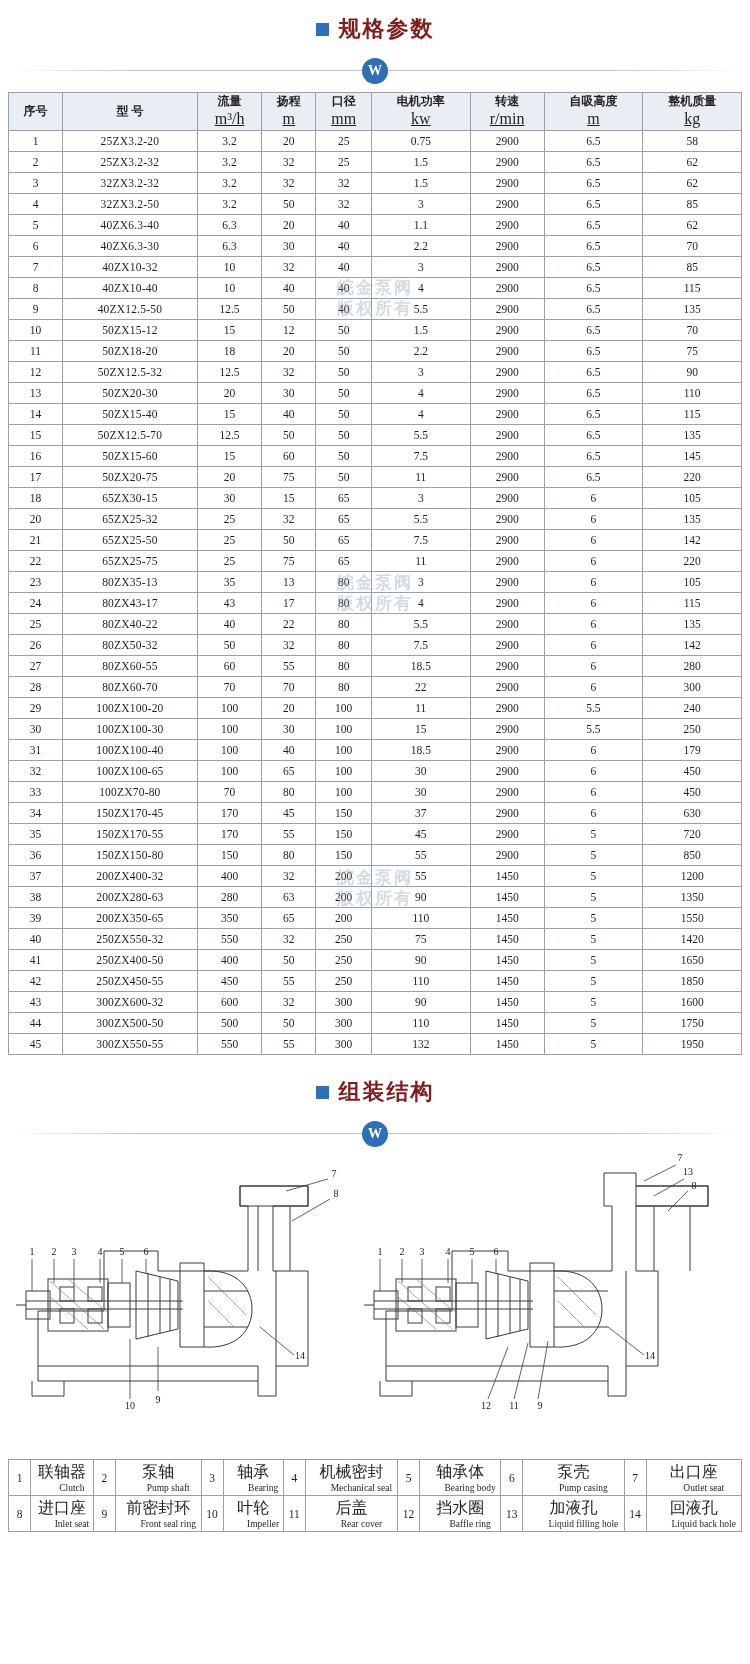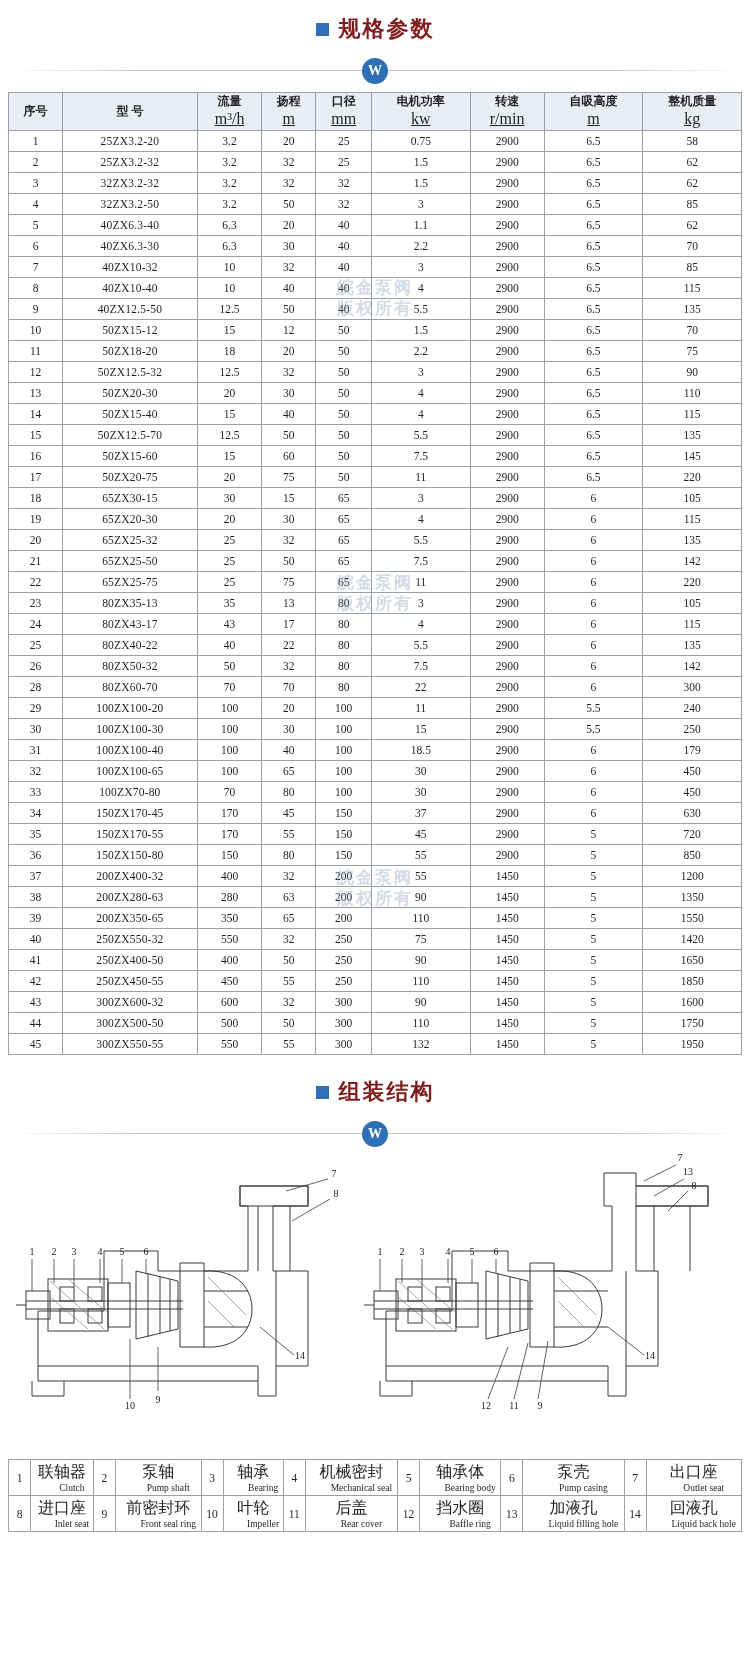--- a/index.html
+++ b/index.html
@@ -376,31 +376,20 @@
           <td class="model">65ZX30-15</td>
           <td>30</td>
           <td>15</td>
           <td>65</td>
           <td>3</td>
           <td>2900</td>
           <td>6</td>
           <td>105</td>
         </tr>
         <tr>
-          <td>19</td>
-          <td class="model">65ZX20-30</td>
-          <td>20</td>
-          <td>30</td>
-          <td>65</td>
-          <td>4</td>
-          <td>2900</td>
-          <td>6</td>
-          <td>115</td>
-        </tr>
-        <tr>
           <td>20</td>
           <td class="model">65ZX25-32</td>
           <td>25</td>
           <td>32</td>
           <td>65</td>
           <td>5.5</td>
           <td>2900</td>
           <td>6</td>
           <td>135</td>
         </tr>
@@ -462,20 +451,31 @@
         <tr>
           <td>26</td>
           <td class="model">80ZX50-32</td>
           <td>50</td>
           <td>32</td>
           <td>80</td>
           <td>7.5</td>
           <td>2900</td>
           <td>6</td>
           <td>142</td>
+        </tr>
+        <tr>
+          <td>27</td>
+          <td class="model">80ZX60-55</td>
+          <td>60</td>
+          <td>55</td>
+          <td>80</td>
+          <td>18.5</td>
+          <td>2900</td>
+          <td>6</td>
+          <td>280</td>
         </tr>
         <tr>
           <td>28</td>
           <td class="model">80ZX60-70</td>
           <td>70</td>
           <td>70</td>
           <td>80</td>
           <td>22</td>
           <td>2900</td>
           <td>6</td>

